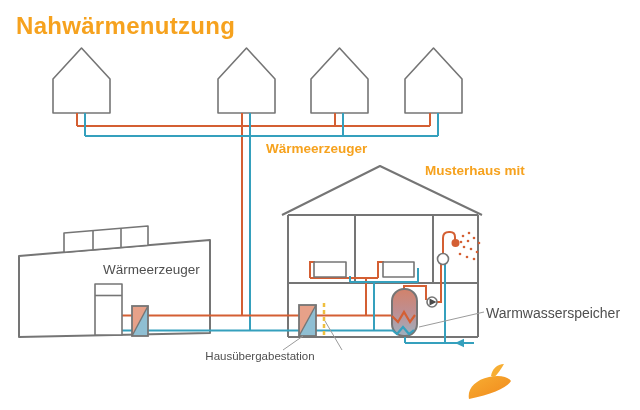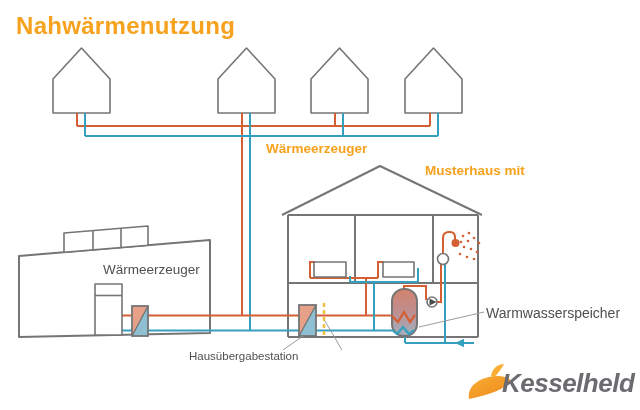--- a/index.html
+++ b/index.html
@@ -11,21 +11,21 @@
   .stage{position:relative;width:640px;height:410px;background:#fff;overflow:hidden}
   .stage svg{position:absolute;left:0;top:0}
   .lbl{position:absolute;white-space:nowrap}
   .accent{color:var(--accent);font-weight:700}
   .dark{color:var(--text);font-weight:400}
   .title{left:16px;top:12px;font-size:24px;letter-spacing:.3px}
   .lbl-heizzentrale{left:74px;top:201px;font-size:13.5px}
   .lbl-waermeerzeuger{left:103px;top:262px;font-size:13.5px}
   .lbl-waermeabnehmer{left:266px;top:141px;font-size:13.5px}
   .lbl-musterhaus{left:425px;top:164px;width:152px;text-align:left;font-size:13.5px;line-height:1.08;white-space:normal}
-  .lbl-uebergabe{left:189px;top:350px;width:142px;text-align:left;font-size:11.5px}
+  .lbl-uebergabe{left:189px;top:350px;width:142px;text-align:center;font-size:11.5px}
   .lbl-grenze{left:336px;top:350px;font-size:11.5px}
   .lbl-speicher{left:486px;top:305px;font-size:14px}
   .logo-text{left:502px;top:368px;font-size:26px;font-weight:700;font-style:italic;color:var(--logo_text);letter-spacing:-.5px}
   
   .hot{stroke:var(--pipe_hot);fill:none;stroke-width:2}
   .cold{stroke:var(--pipe_cold);fill:none;stroke-width:2}
   .bld{stroke:var(--outline);fill:#fff;stroke-width:2;stroke-linejoin:round}
   .ln{stroke:var(--outline);fill:none;stroke-width:2;stroke-linejoin:round}
   .thin{stroke-width:1.6}
   .leader{stroke:#9B9B9B;stroke-width:1;fill:none}
@@ -140,15 +140,14 @@
 </svg>
 
 <div class="lbl title accent">Nahwärmenutzung</div>
 <div class="lbl lbl-waermeerzeuger dark">Wärmeerzeuger</div>
 <div class="lbl lbl-waermeabnehmer accent">Wärmeerzeuger</div>
 <div class="lbl lbl-musterhaus accent">
   <div>Musterhaus mit</div>
 </div>
 <div class="lbl lbl-uebergabe dark">Hausübergabestation</div>
 <div class="lbl lbl-speicher dark">Warmwasserspeicher</div>
-<div class="lbl logo-text">Kesselheld</div>
 
 </div>
 
 </body></html>

